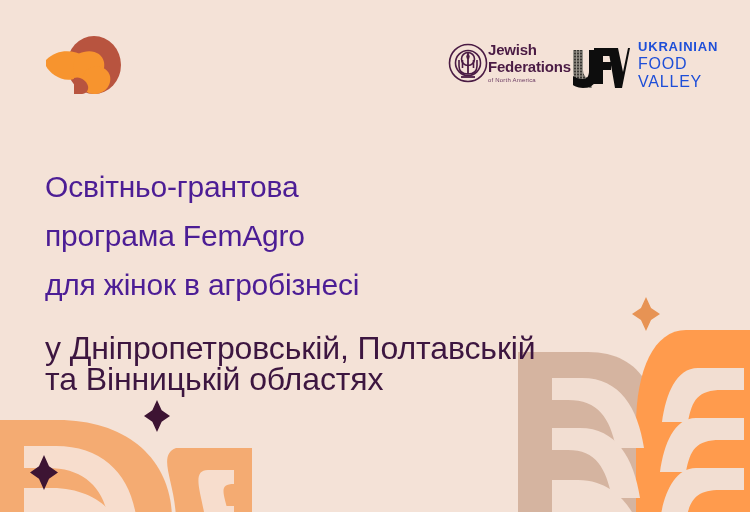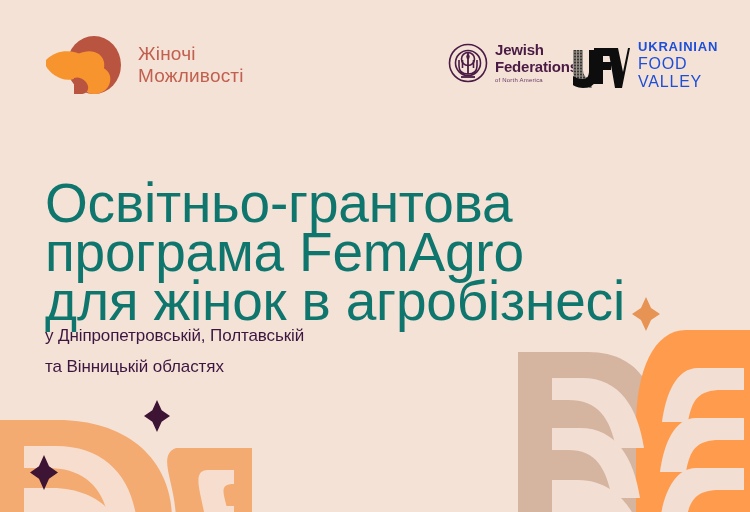--- a/index.html
+++ b/index.html
@@ -97,21 +97,20 @@
     letter-spacing: 0.2px;
     white-space: pre-line;
   }
 
   .partner-jf {
     position: absolute;
     left: 448px;
     top: 42px;
     display: flex;
     align-items: center;
-    gap: 7px;
   }
   .jf-mark { width: 40px; height: 40px; flex: 0 0 auto; }
   .jf-text {
     color: #4a1b44;
     line-height: 1;
   }
   .jf-line1, .jf-line2 {
     font-size: 15px;
     font-weight: 700;
     letter-spacing: -0.2px;
@@ -148,33 +147,33 @@
     font-weight: 400;
     letter-spacing: 0.8px;
   }
 
   
   .headline {
     position: absolute;
     left: 45px;
     top: 142px;
     width: 620px;
-    font-size: 55px;
+    font-size: 30px;
     line-height: 49px;
     font-weight: 400;
-    color: #0f766e;
+    color: #4c1d95;
     letter-spacing: -0.2px;
     white-space: pre-line;
   }
   .subheadline {
     position: absolute;
     left: 45px;
     top: 306px;
     width: 600px;
-    font-size: 17px;
+    font-size: 32px;
     line-height: 31px;
     font-weight: 400;
     color: #3d1640;
     letter-spacing: -0.1px;
     white-space: pre-line;
   }
 </style>
 </head>
 <body>
 
@@ -226,22 +225,20 @@
   <div class="header">
 
     <div class="brand">
       <svg class="brand-mark" viewBox="0 0 84 62">
         <ellipse cx="50" cy="31" rx="27" ry="29" fill="#b8543f"></ellipse>
         <path d="M2 26 C14 14 30 16 40 22 C48 27 44 38 32 44 C20 50 6 40 2 32 Z" fill="#f7942e"></path>
         <path d="M34 20 C46 14 58 18 60 28 C62 40 52 52 42 54 C36 55 30 50 30 44 C30 36 28 24 34 20 Z" fill="#f7942e"></path>
         <path d="M46 34 C54 30 64 34 66 42 C68 52 60 60 50 60 C42 60 38 54 38 48 C38 42 40 37 46 34 Z" fill="#f7942e"></path>
         <path d="M30 44 C36 42 42 46 44 52 C45 56 42 60 38 60 L30 60 Z" fill="#b8543f"></path>
       </svg>
-      <div class="brand-name">Жіночі
-Можливості</div>
     </div>
 
     <div class="partner-jf">
       <svg class="jf-mark" viewBox="0 0 40 40">
         <circle cx="20" cy="20" r="18.5" fill="none" stroke="#4a1b44" stroke-width="1.6"></circle>
         <circle cx="20" cy="20" r="12.5" fill="none" stroke="#4a1b44" stroke-width="1.6"></circle>
         <circle cx="20" cy="16" r="6.5" fill="none" stroke="#4a1b44" stroke-width="1.6"></circle>
         <path d="M20 9 V31" stroke="#4a1b44" stroke-width="1.8"></path>
         <path d="M11 17 V23 M14.5 17 V25 M25.5 17 V25 M29 17 V23" stroke="#4a1b44" stroke-width="1.6" fill="none"></path>
         <path d="M11 23 Q11 31 20 31 Q29 31 29 23" stroke="#4a1b44" stroke-width="1.6" fill="none"></path>

